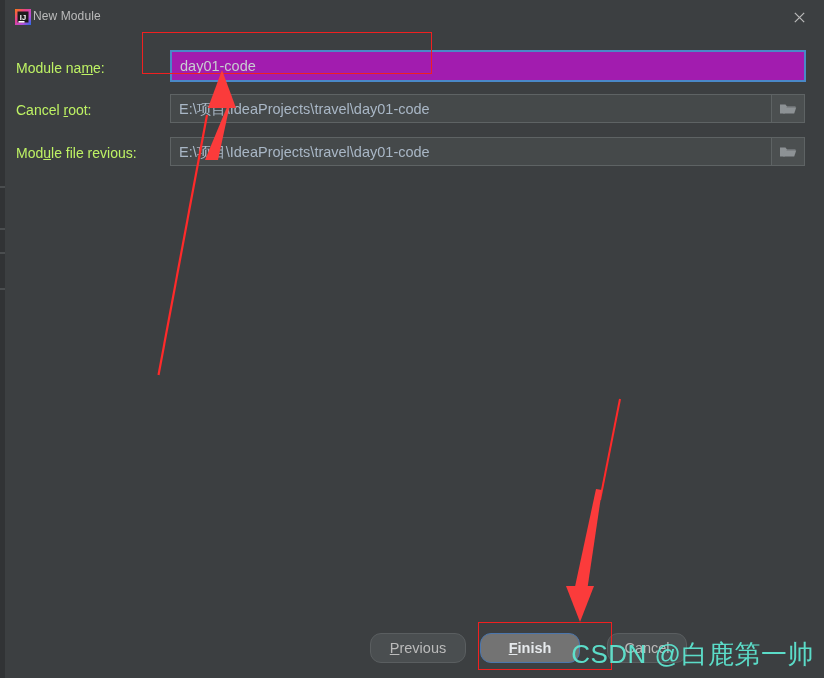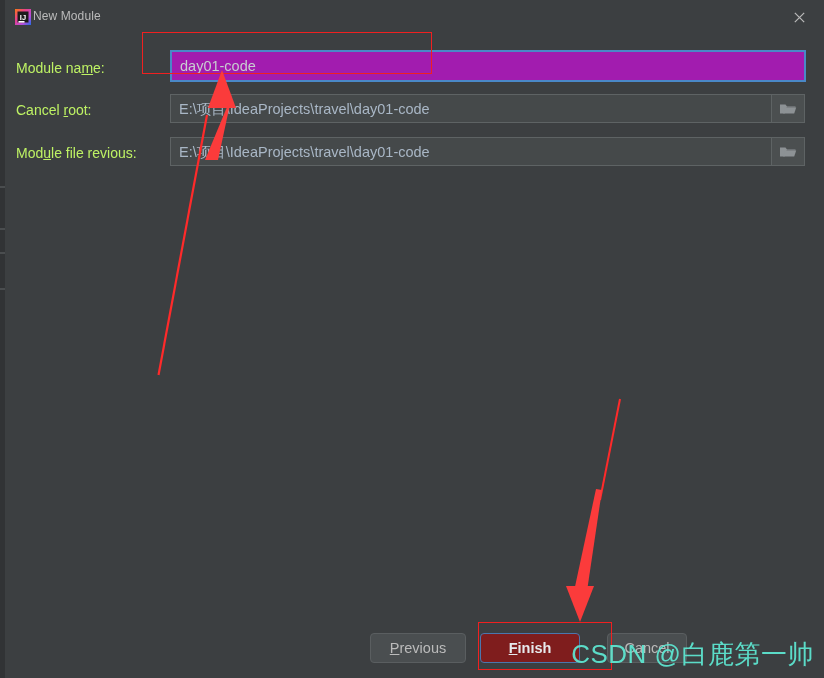--- a/index.html
+++ b/index.html
@@ -116,35 +116,35 @@
     align-items: center;
     justify-content: center;
     cursor: pointer;
   }
 
   
   .btn {
     position: absolute;
     box-sizing: border-box;
     height: 30px;
-    border-radius: 4px;
+    border-radius: 11px;
     background: #4a4e50;
     border: 1px solid #5a5e60;
     color: #bbbbbb;
     font-size: 14.5px;
     font-family: "Liberation Sans", sans-serif;
     display: flex;
     align-items: center;
     justify-content: center;
     cursor: pointer;
     white-space: nowrap;
   }
   .btn u { text-decoration: underline; text-underline-offset: 1px; }
   .btn.primary {
-    background: #7f1d1d;
+    background: #737373;
     border: 1px solid #4b76ad;
     color: #e6e9ec;
     font-weight: bold;
   }
 
   
   .anno-box {
     position: absolute;
     box-sizing: border-box;
     border: 1.5px solid #f02020;

